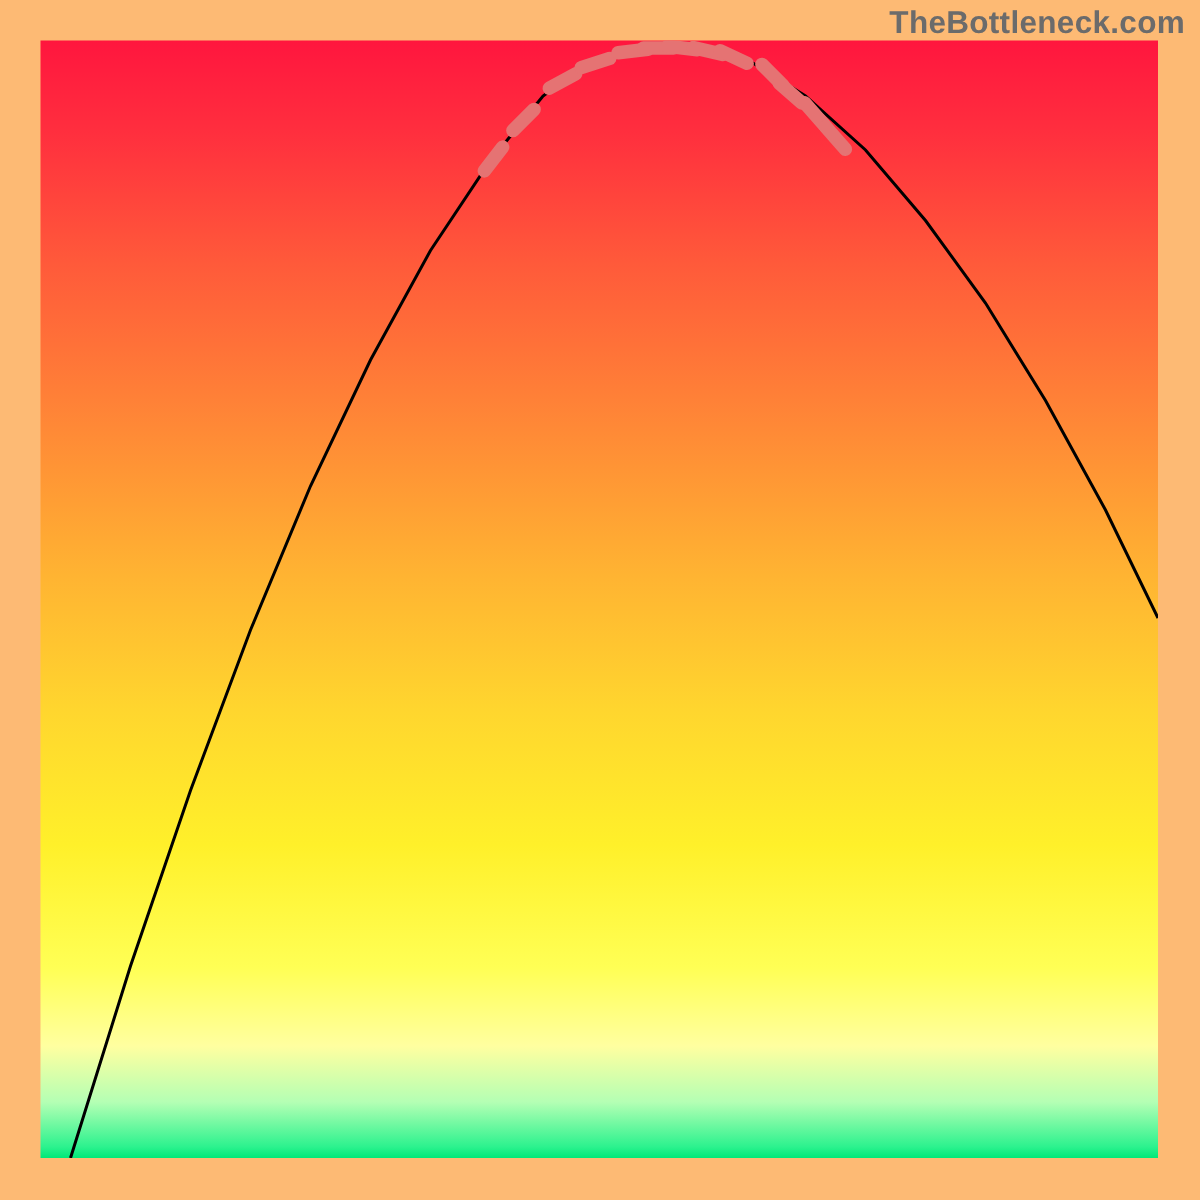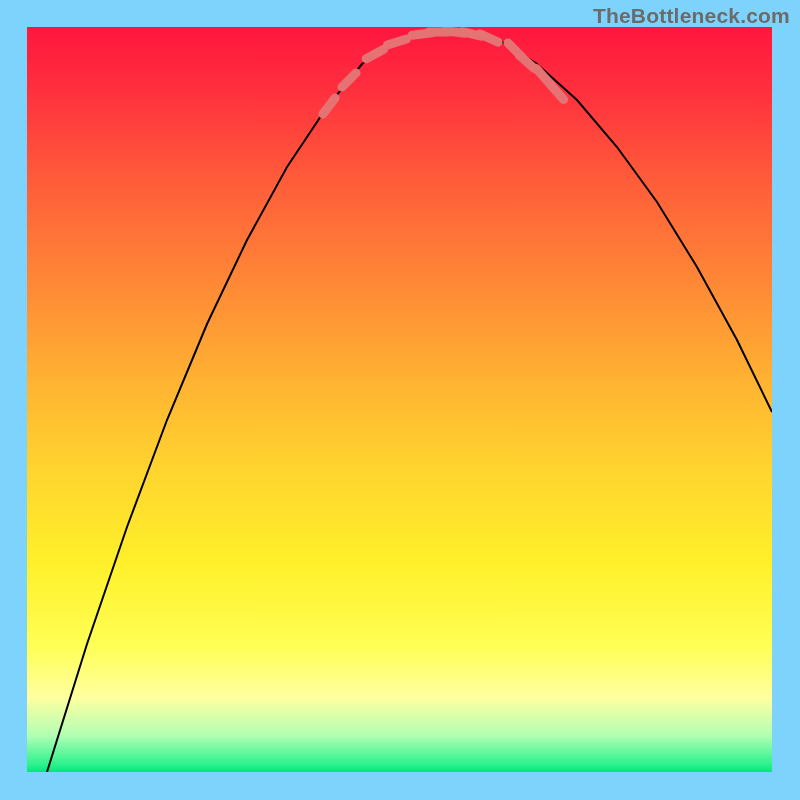--- a/index.html
+++ b/index.html
@@ -1,21 +1,21 @@
 <!DOCTYPE html>
 <html><head>
 <meta charset="utf-8">
 <style>
   * { margin: 0; padding: 0; box-sizing: border-box; }
   html, body { width: 800px; height: 800px; overflow: hidden; background: #000; }
   .frame {
     position: absolute;
     top: 0; left: 0;
     width: 800px; height: 800px;
-    background: #7dd3fc;
+    background: #fdba74;
   }
   .plot {
     position: absolute;
     top: 27px; left: 27px;
     width: 745px; height: 745px;
     background: linear-gradient(to bottom,
       #ff163e 0%,
       #ff2e3e 8%,
       #ff5a3a 20%,
       #ff8a36 35%,

